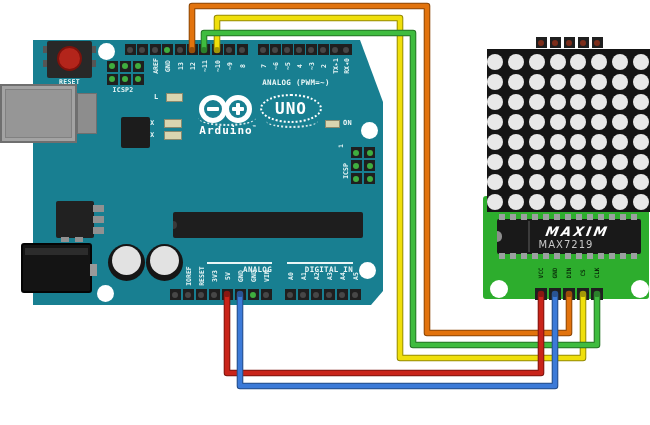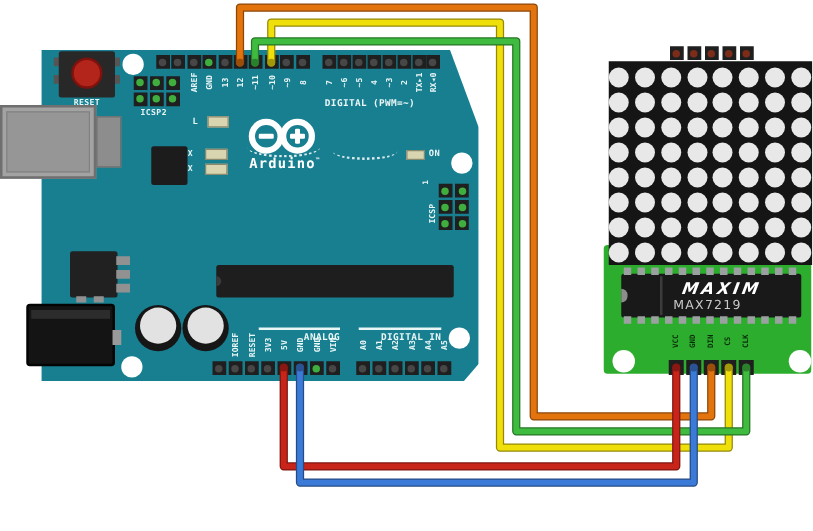--- a/index.html
+++ b/index.html
@@ -71,23 +71,26 @@
 
   <div class="abs" style="left:199px;top:95px;width:28px;height:28px;border:5px solid #fff;border-radius:50%;"></div>
   <div class="abs" style="left:224px;top:95px;width:28px;height:28px;border:5px solid #fff;border-radius:50%;"></div>
   <div class="abs" style="left:207px;top:107px;width:12px;height:4px;background:#fff;border-radius:1px;"></div>
   <div class="abs" style="left:232px;top:107px;width:12px;height:4px;background:#fff;border-radius:1px;"></div>
   <div class="abs" style="left:236px;top:103px;width:4px;height:12px;background:#fff;border-radius:1px;"></div>
   <div class="abs" style="left:198px;top:110px;width:58px;height:16px;border-bottom:2px dotted rgba(255,255,255,.85);border-radius:50%;"></div>
   <div class="abs" style="left:191px;top:125px;width:74px;text-align:center;color:#fff;font:bold 11px 'DejaVu Sans Mono',monospace;letter-spacing:1px;line-height:1;">
     <span>Arduino</span><span style="font-size:5px;vertical-align:super;">™</span>
   </div>
+  <div class="abs" style="left:260px;top:94px;width:62px;height:29px;border:2px dotted #fff;border-radius:50%;text-align:center;">
+    <span style="color:#fff;font:bold 16px 'DejaVu Sans Mono',monospace;line-height:25px;letter-spacing:1px;">UNO</span>
+  </div>
   <div class="abs" style="left:266px;top:114px;width:52px;height:14px;border-bottom:2px dotted rgba(255,255,255,.85);border-radius:50%;"></div>
 
-  <div class="abs h" style="left:241px;top:79px;width:110px;text-align:center;">DIGITAL (PWM=~)</div>
+  <div class="abs h" style="left:241px;top:79px;width:110px;text-align:center;">ANALOG (PWM=~)</div>
   <div class="abs" style="left:207px;top:262px;width:65px;height:2px;background:#e9f6f6;"></div>
   <div class="abs h" style="left:227px;top:266px;width:45px;text-align:right;">ANALOG</div>
   <div class="abs" style="left:287px;top:262px;width:66px;height:2px;background:#e9f6f6;"></div>
   <div class="abs h" style="left:287px;top:266px;width:66px;text-align:right;">DIGITAL IN</div>
 
   <div class="abs" style="left:341px;top:146px;width:0;height:0;">
     <span class="v" style="font-size:6px;">1</span>
   </div>
   <div class="abs" style="left:346px;top:171px;width:0;height:0;">
     <span class="v">ICSP</span>

